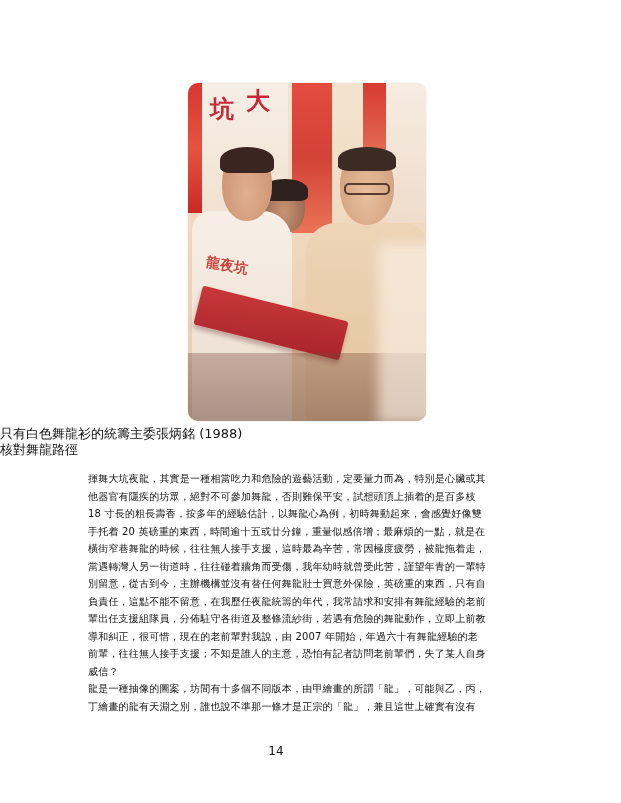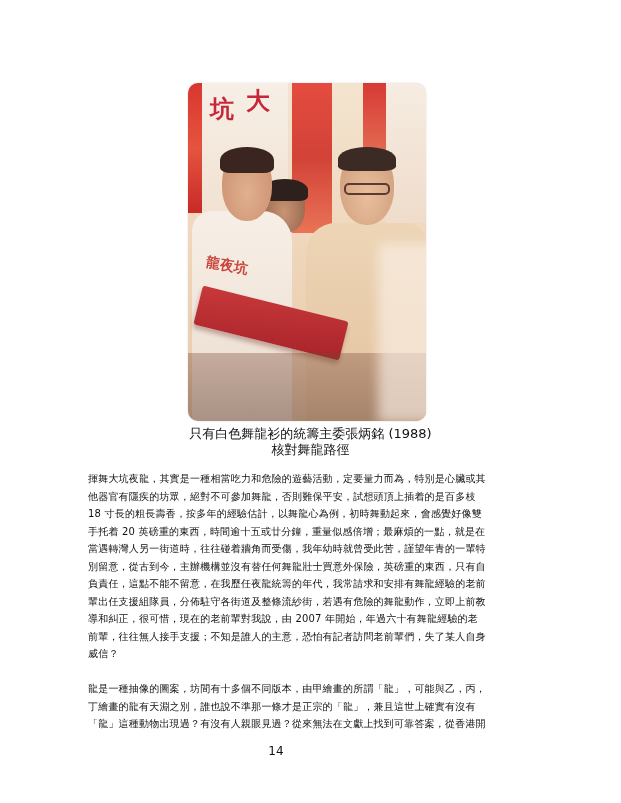--- a/index.html
+++ b/index.html
@@ -117,21 +117,20 @@
     }
     .photo .blur-right {
       position: absolute; left: 190px; top: 160px; width: 60px; height: 180px;
       background: rgba(250,240,230,0.65);
       filter: blur(6px);
     }
     .caption {
       position: absolute;
       left: 0;
       width: 621px;
-      text-align: center;
       font-size: 13px;
       line-height: 16px;
       color: #111;
     }
     .caption.line1 { top: 426px; }
     .caption.line2 { top: 442px; }
     .paragraph {
       position: absolute;
       left: 88px;
       width: 470px;
@@ -184,28 +183,28 @@
 </div>
 
 <div class="caption line1">只有白色舞龍衫的統籌主委張炳銘 (1988)</div>
 <div class="caption line2">核對舞龍路徑</div>
 
 <div class="paragraph para1">
   <span class="line">揮舞大坑夜龍，其實是一種相當吃力和危險的遊藝活動，定要量力而為，特別是心臟或其</span>
   <span class="line">他器官有隱疾的坊眾，絕對不可參加舞龍，否則難保平安，試想頭頂上插着的是百多枝</span>
   <span class="line">18  寸長的粗長壽香，按多年的經驗估計，以舞龍心為例，初時舞動起來，會感覺好像雙</span>
   <span class="line">手托着  20 英磅重的東西，時間逾十五或廿分鐘，重量似感倍增；最麻煩的一點，就是在</span>
+  <span class="line">橫街窄巷舞龍的時候，往往無人接手支援，這時最為辛苦，常因極度疲勞，被龍拖着走，</span>
   <span class="line">當遇轉灣人另一街道時，往往碰着牆角而受傷，我年幼時就曾受此苦，謹望年青的一輩特</span>
   <span class="line">別留意，從古到今，主辦機構並沒有替任何舞龍壯士買意外保險，英磅重的東西，只有自</span>
   <span class="line">負責任，這點不能不留意，在我歷任夜龍統籌的年代，我常請求和安排有舞龍經驗的老前</span>
   <span class="line">輩出任支援組隊員，分佈駐守各街道及整條流紗街，若遇有危險的舞龍動作，立即上前教</span>
   <span class="line">導和糾正，很可惜，現在的老前輩對我說，由  2007  年開始，年過六十有舞龍經驗的老</span>
   <span class="line">前輩，往往無人接手支援；不知是誰人的主意，恐怕有記者訪問老前輩們，失了某人自身</span>
   <span class="line">威信？</span>
 </div>
 
 <div class="paragraph para2">
   <span class="line">龍是一種抽像的圖案，坊間有十多個不同版本，由甲繪畫的所謂「龍」，可能與乙，丙，</span>
   <span class="line">丁繪畫的龍有天淵之別，誰也說不準那一條才是正宗的「龍」，兼且這世上確實有沒有</span>
-  <span class="line">「龍」這種動物出現過？有沒有人親眼見過？從來無法在文獻上找到可靠答案，從香港開</span>
 </div>
 
 <div class="page-number">14</div>
 
 </body></html>

